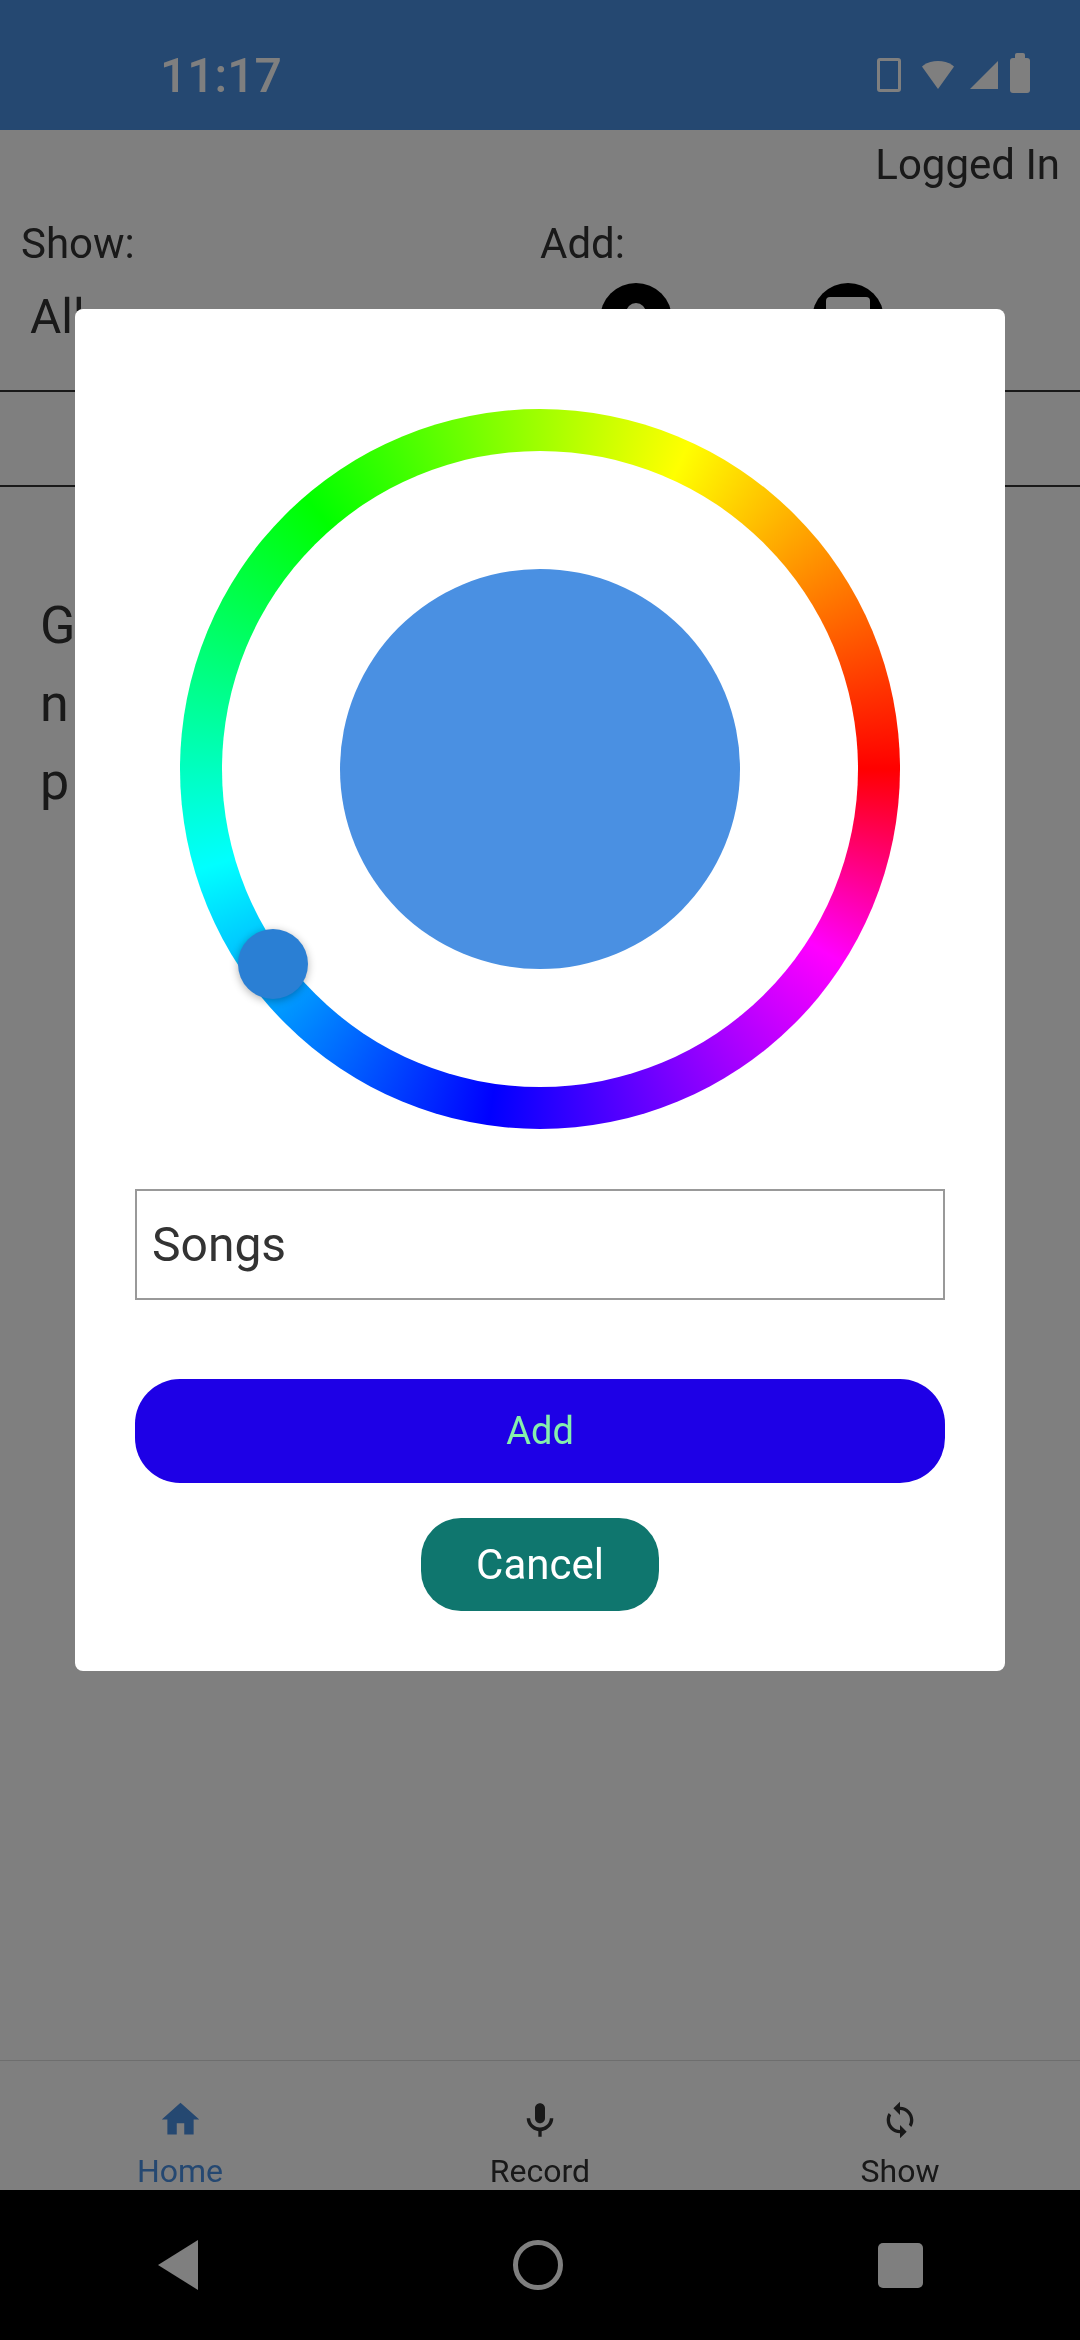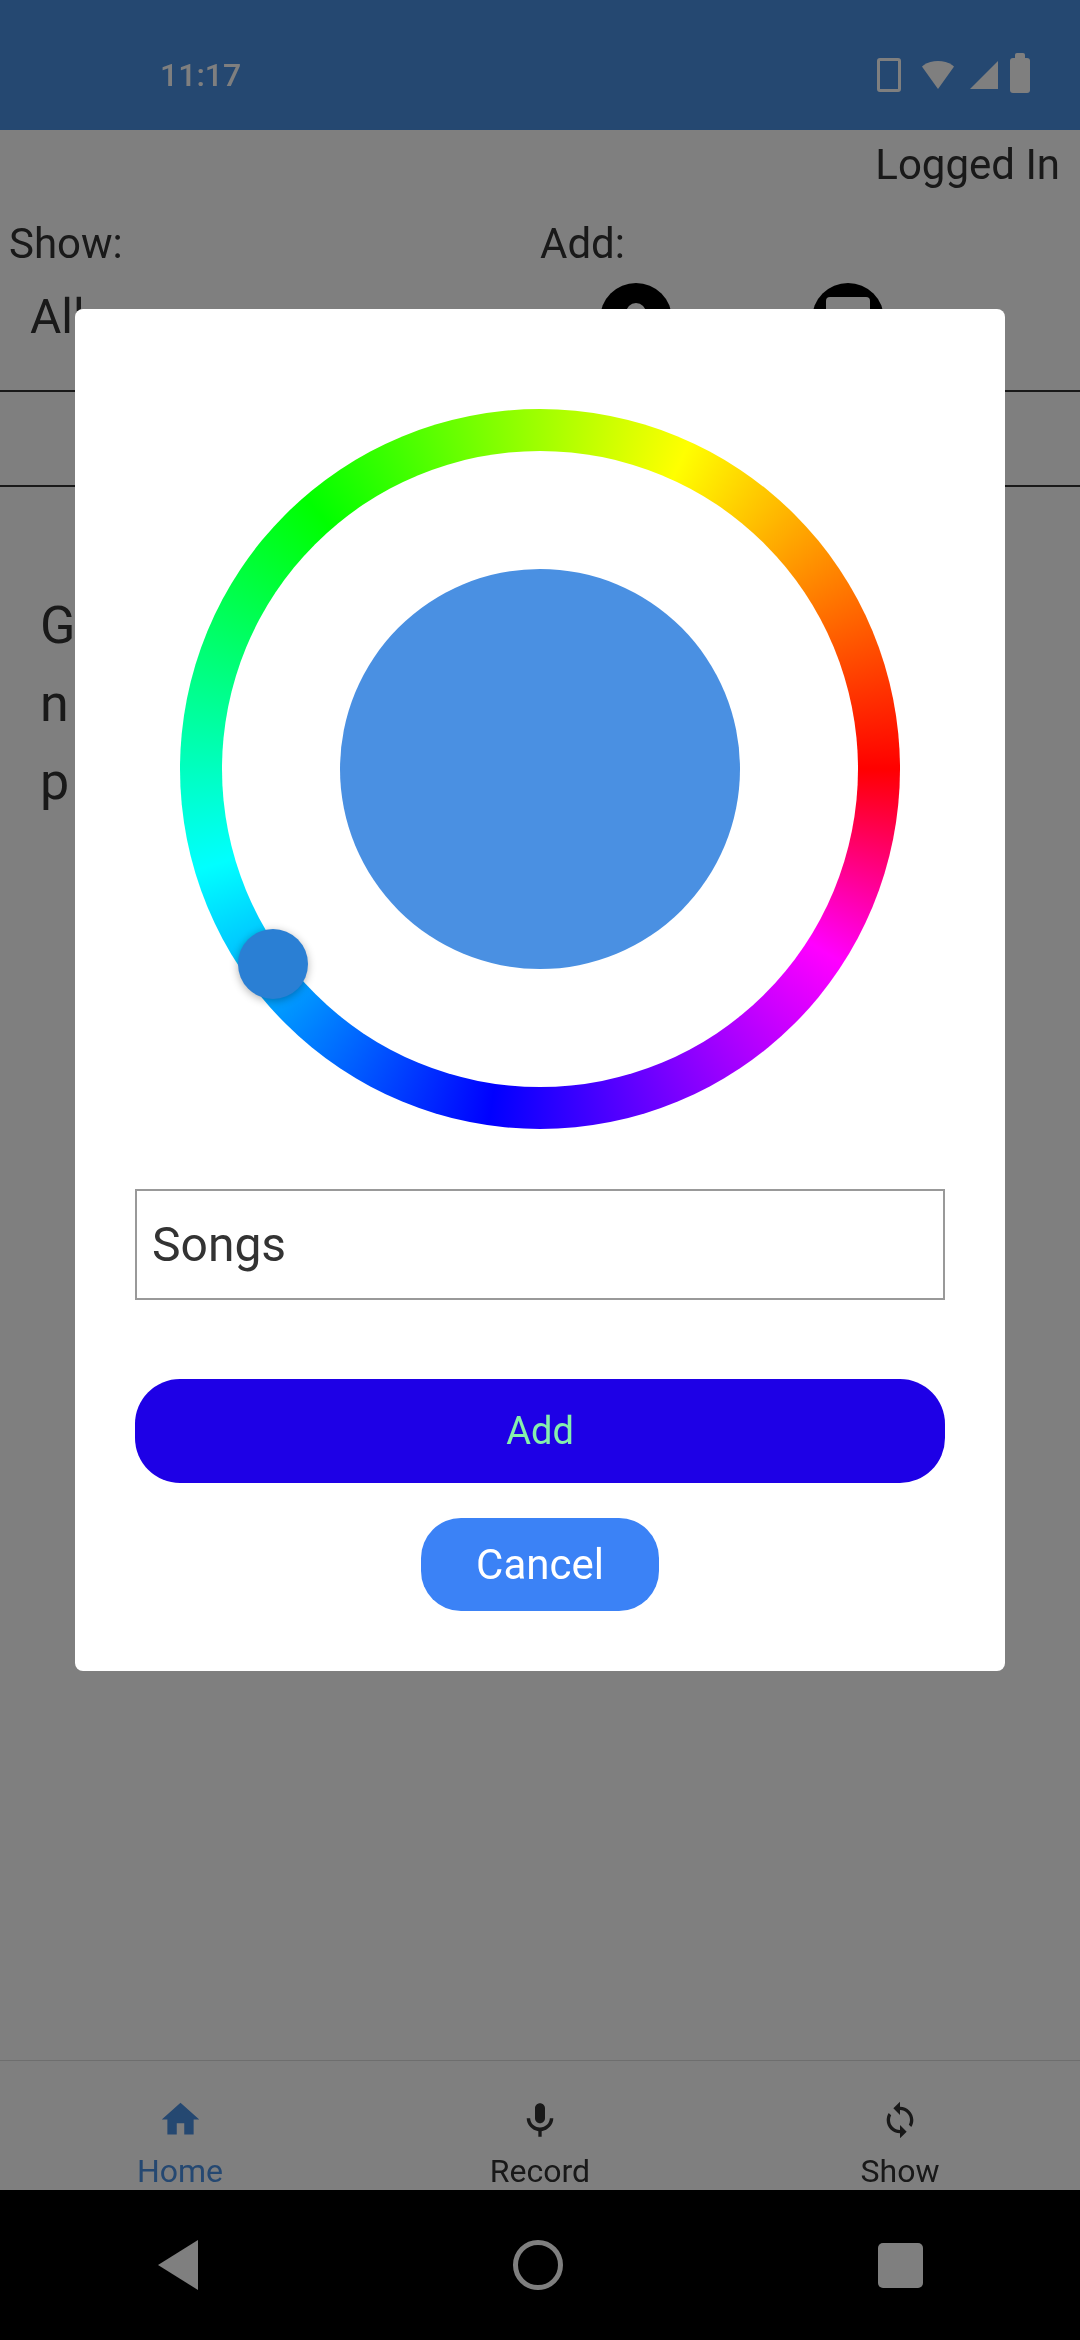--- a/index.html
+++ b/index.html
@@ -22,21 +22,21 @@
       height: 130px;
       background: #4a90e2;
       display: flex;
       align-items: center;
       justify-content: space-between;
       padding: 20px 50px 0;
       color: white;
     }
     
     .status-time {
-      font-size: 32px;
+      font-size: 48px;
       font-weight: 500;
       margin-left: 110px;
       text-align: right;
     }
     
     .status-icons {
       display: flex;
       align-items: center;
       gap: 12px;
     }
@@ -117,21 +117,21 @@
       border-bottom: 2px solid #333;
     }
     
     .show-section {
       flex: 1;
     }
     
     .show-label {
       font-size: 42px;
       color: #333;
-      padding-left: 9px;
+      padding-left: 21px;
     }
     
     .show-dropdown {
       display: flex;
       align-items: center;
       justify-content: space-between;
       padding: 20px 30px;
       font-size: 48px;
       color: #333;
     }
@@ -429,21 +429,21 @@
       padding: 30px;
       border: none;
       border-radius: 45px;
       margin-bottom: 35px;
       margin-top: 41px;
     }
     
     .modal-cancel-btn {
       display: block;
       margin: 0 auto;
-      background: #3b82f6;
+      background: #0f766e;
       color: white;
       font-size: 42px;
       padding: 22px 55px;
       border: none;
       border-radius: 40px;
     }
   </style>
 </head>
 <body>
 

